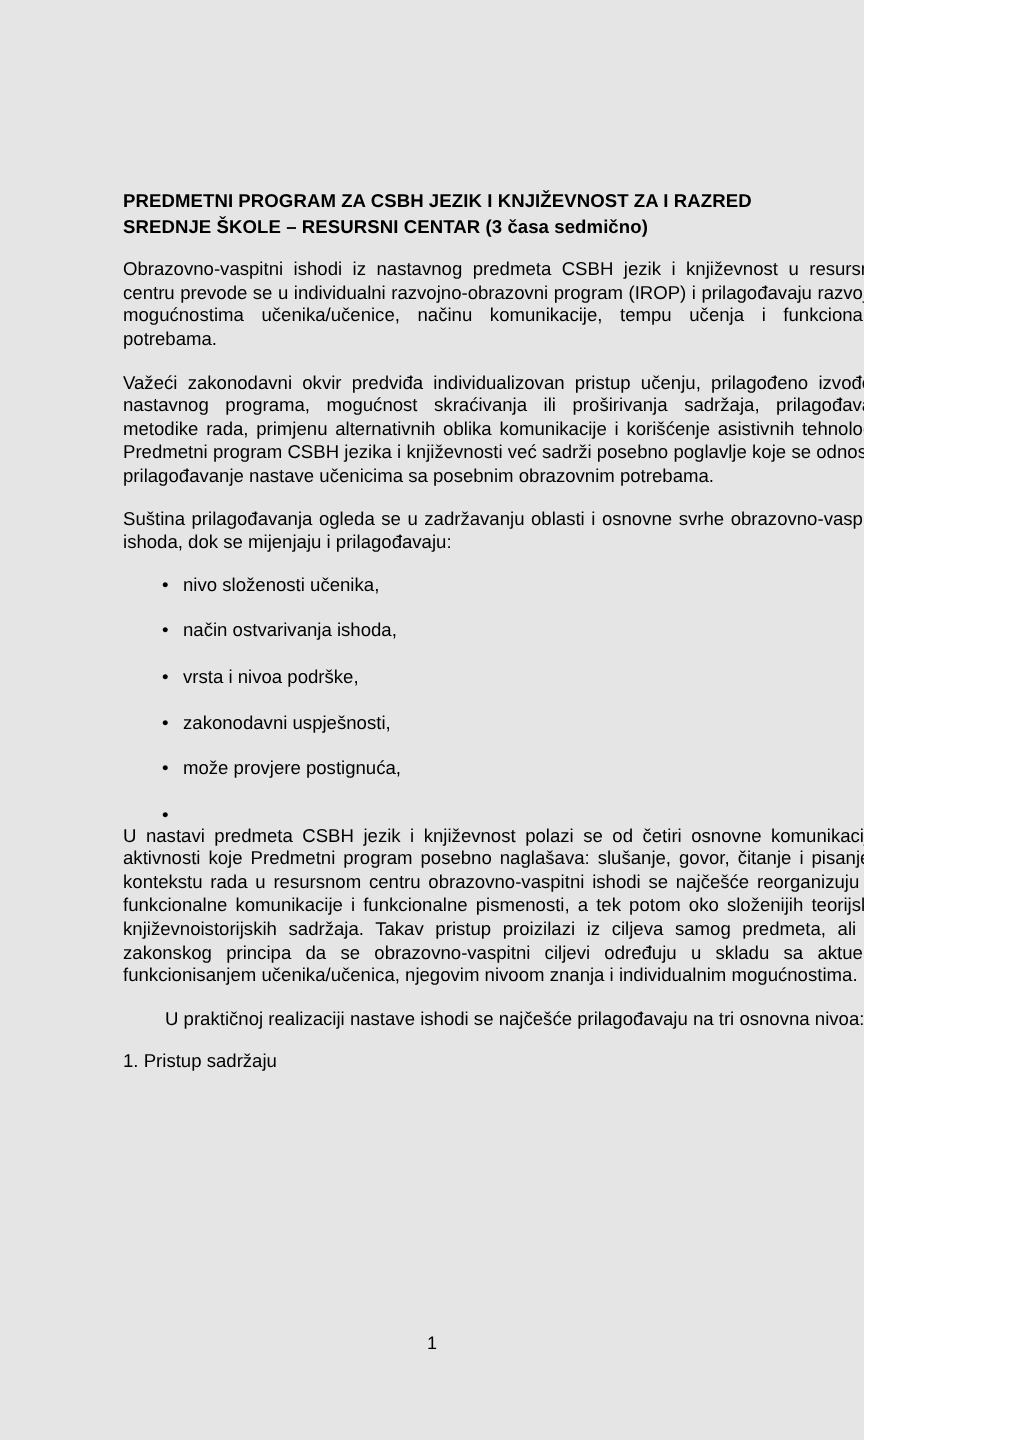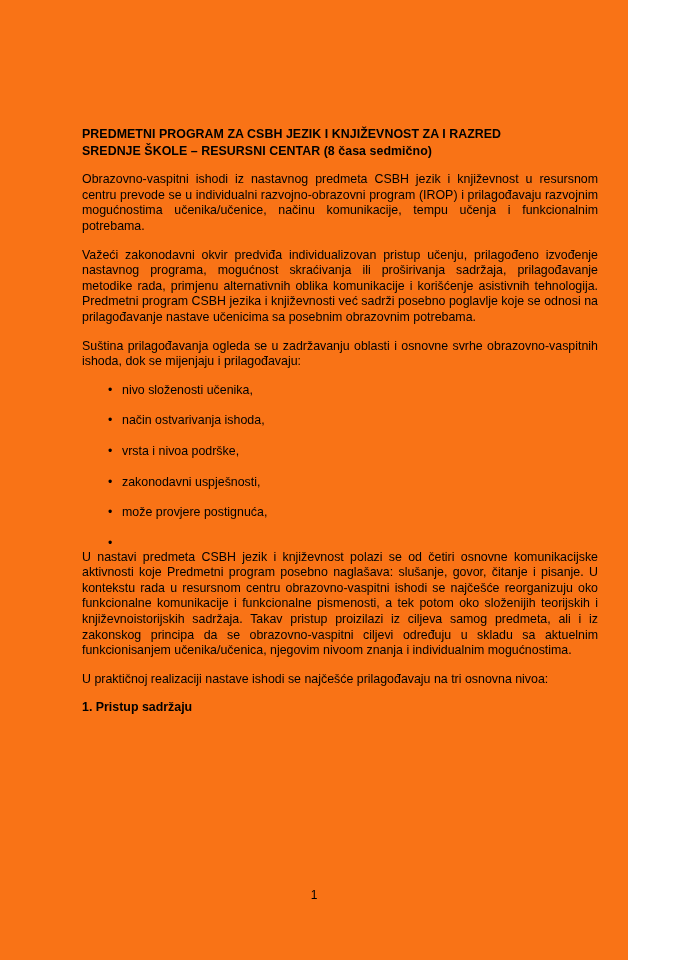--- a/index.html
+++ b/index.html
@@ -7,23 +7,23 @@
     margin: 0;
     padding: 0;
     background: #ffffff;
   }
   body {
     font-family: "Liberation Sans", sans-serif;
     color: #000000;
   }
   .page {
     position: relative;
-    width: 628px;
+    width: 576px;
     height: 960px;
-    background: #f97316;
+    background: #e5e5e5;
     overflow: hidden;
     box-sizing: border-box;
   }
   .content {
     position: absolute;
     left: 82px;
     top: 126px;
     width: 516px;
   }
   .doc-title {
@@ -40,20 +40,21 @@
   p.para {
     font-size: 12.4px;
     line-height: 15.6px;
     margin: 0 0 13px 0;
     text-align: justify;
     text-justify: inter-word;
     hyphens: none;
   }
   p.para.flush {
     text-align: left;
+    margin-left: 28px;
   }
   p.para b {
     font-weight: normal;
   }
   ul.bullets {
     list-style: none;
     margin: 8px 0 10px 0;
     padding: 0;
   }
   ul.bullets li {
@@ -69,21 +70,21 @@
   }
   ul.bullets li .bullet-dot {
     position: absolute;
     left: 26px;
     top: 0;
     font-size: 12.4px;
     line-height: 15.6px;
   }
   h2.section-heading {
     font-size: 12.4px;
-    font-weight: bold;
+    font-weight: normal;
     line-height: 15.6px;
     margin: 0 0 13px 0;
     text-align: left;
   }
   .page-number {
     position: absolute;
     left: 0;
     right: 0;
     top: 888px;
     text-align: center;
@@ -94,21 +95,21 @@
 </style>
 </head>
 <body>
 
 <div class="page">
 
   <div class="content">
 
     <div class="doc-title">
       <span class="line">PREDMETNI PROGRAM ZA CSBH JEZIK I KNJIŽEVNOST ZA I RAZRED</span>
-      <span class="line">SREDNJE ŠKOLE – RESURSNI CENTAR (8 časa sedmično)</span>
+      <span class="line">SREDNJE ŠKOLE – RESURSNI CENTAR (3 časa sedmično)</span>
     </div>
 
     <p class="para"><span>Obrazovno-vaspitni ishodi iz nastavnog predmeta </span><b>CSBH jezik i književnost</b><span> u resursnom centru prevode se u </span><b>individualni razvojno-obrazovni program (IROP)</b><span> i prilagođavaju razvojnim mogućnostima učenika/učenice, načinu komunikacije, tempu učenja i funkcionalnim potrebama.</span></p>
 
     <p class="para"><span>Važeći zakonodavni okvir predviđa </span><b>individualizovan pristup učenju</b><span>, prilagođeno izvođenje nastavnog programa, mogućnost skraćivanja ili proširivanja sadržaja, prilagođavanje metodike rada, primjenu alternativnih oblika komunikacije i korišćenje asistivnih tehnologija. Predmetni program CSBH jezika i književnosti već sadrži posebno poglavlje koje se odnosi na prilagođavanje nastave učenicima sa posebnim obrazovnim potrebama.</span></p>
 
     <p class="para"><span>Suština prilagođavanja ogleda se u zadržavanju oblasti i osnovne svrhe obrazovno-vaspitnih ishoda</span><b>,</b><span> dok se mijenjaju i prilagođavaju:</span></p>
 
     <ul class="bullets">
       <li><span class="bullet-dot">•</span><span>nivo složenosti učenika,</span></li>

